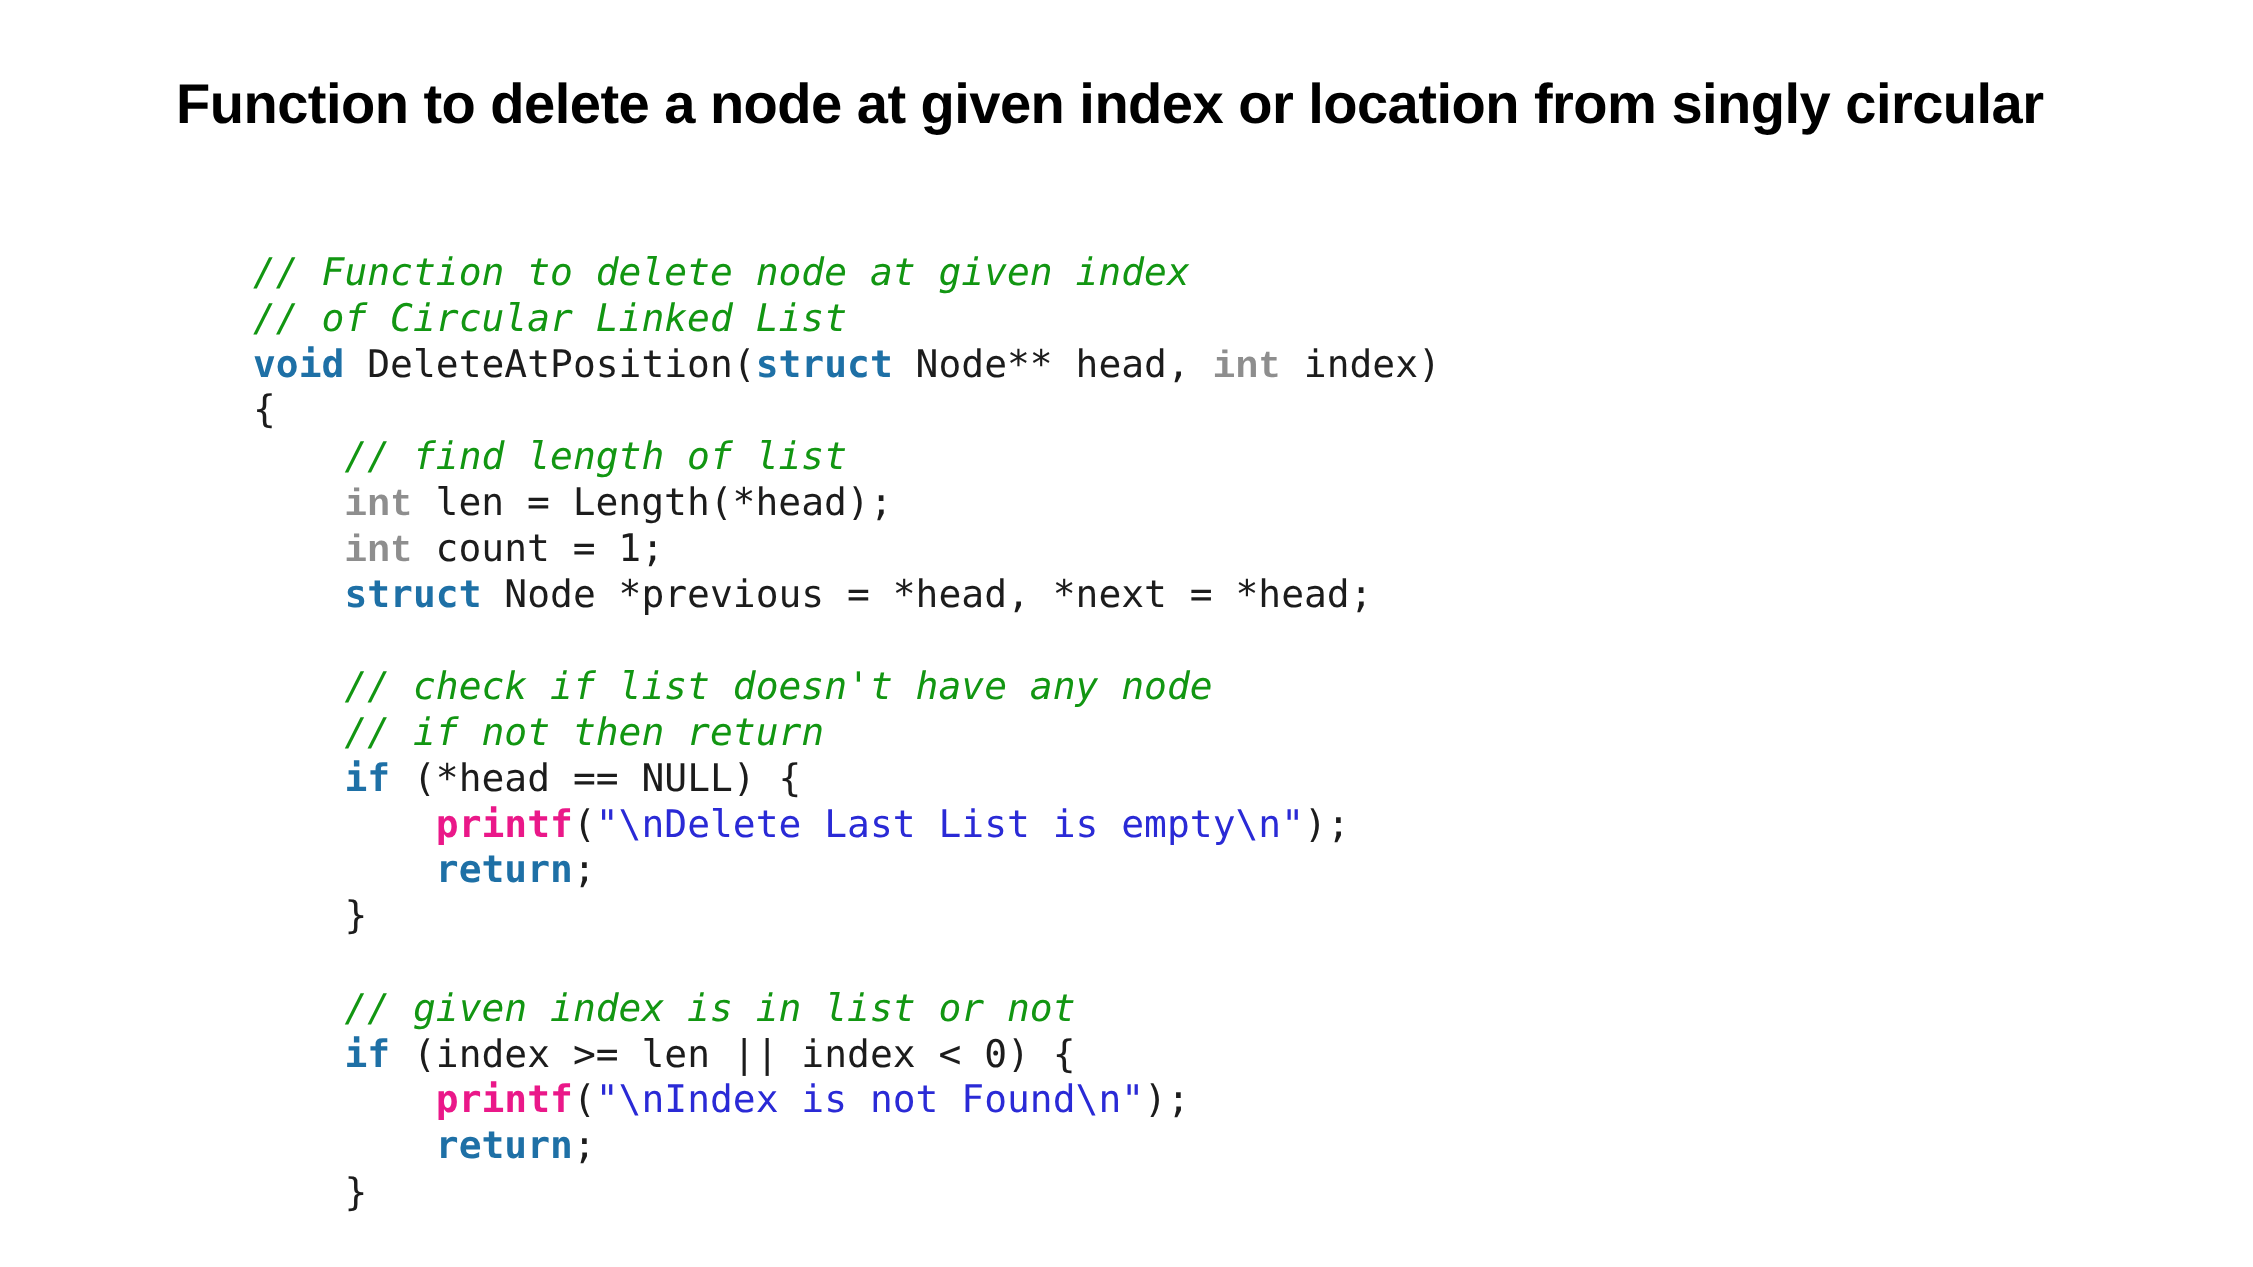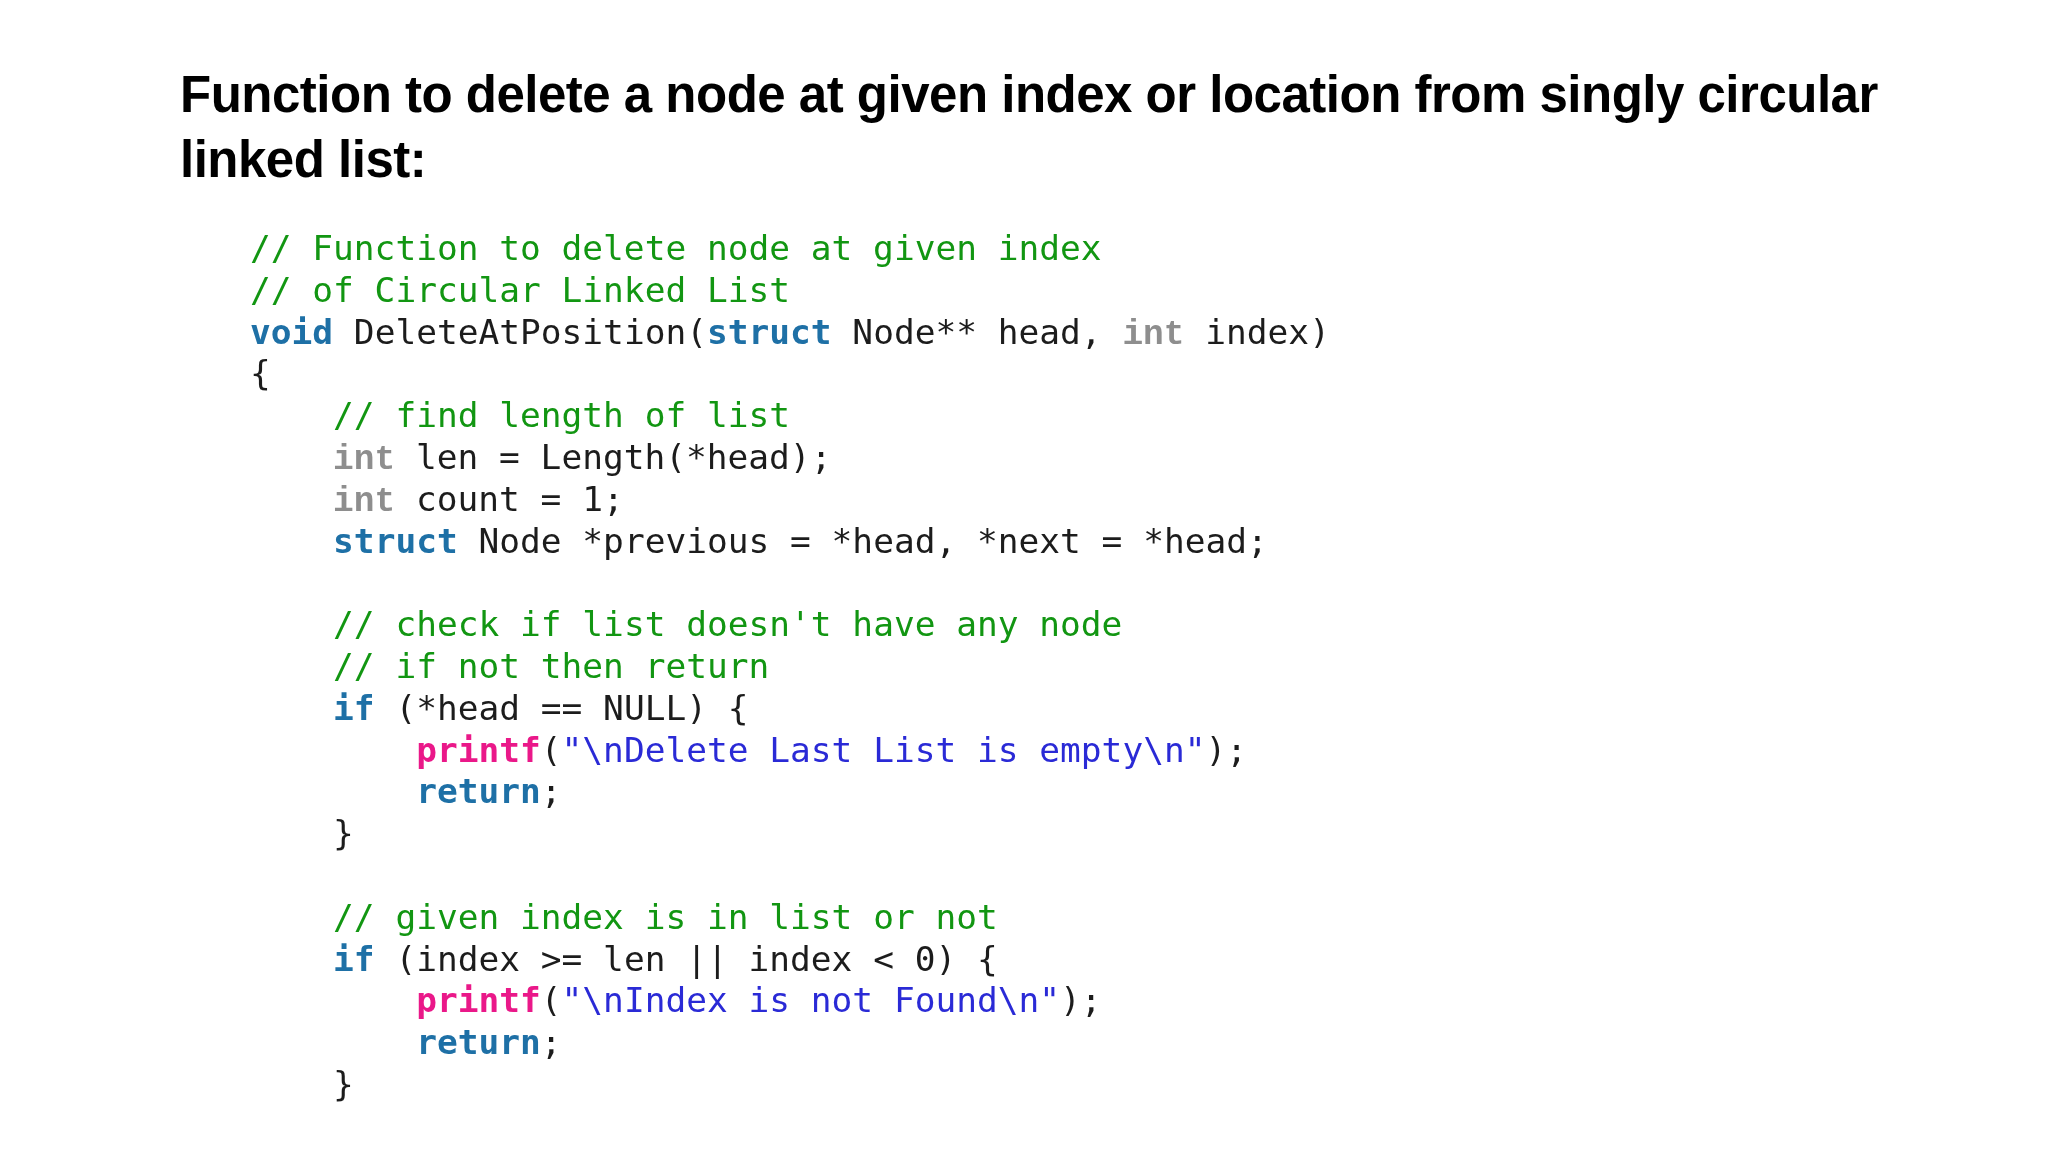--- a/index.html
+++ b/index.html
@@ -11,21 +11,20 @@
     width: 2048px;
     height: 1152px;
     position: relative;
     overflow: hidden;
     font-family: "Liberation Sans", sans-serif;
   }
   .slide {
     position: absolute;
     inset: 0;
     background: #ffffff;
-    margin-left: 20px;
   }
   .title {
     position: absolute;
     left: 160px;
     top: 62px;
     margin: 0;
     font-family: "Liberation Sans", sans-serif;
     font-size: 51px;
     line-height: 65px;
     font-weight: 600;
@@ -38,29 +37,28 @@
     top: 228px;
     margin: 0;
     font-family: "DejaVu Sans Mono", monospace;
     font-size: 34.5px;
     line-height: 41.8px;
   }
   .code-line {
     white-space: pre;
     height: 41.8px;
   }
-  .tok-comment { color: var(--c-comment); }
+  .tok-comment { color: var(--c-comment); font-style: italic; }
   .tok-keyword { color: var(--c-keyword); font-weight: bold; }
   .tok-type    { color: var(--c-type);    font-weight: bold; font-family: Liberation Mono, monospace; }
   .tok-builtin { color: var(--c-builtin); font-weight: bold; text-align: center; }
   .tok-string  { color: var(--c-string); }
   .tok-plain   { color: var(--c-plain); }
 </style>
 </head>
 <body style="background: rgb(255, 255, 255);">
 
 <div class="slide">
   <h1 class="title" style="color: rgb(0, 0, 0);">
     <div>Function to delete a node at given index or location from singly circular</div>
-    <div>linked list:</div>
   </h1>
   <pre class="code"><div class="code-line"><span class="tok-comment">// Function to delete node at given index</span></div><div class="code-line"><span class="tok-comment">// of Circular Linked List</span></div><div class="code-line"><span class="tok-keyword">void</span><span class="tok-plain"> DeleteAtPosition(</span><span class="tok-keyword">struct</span><span class="tok-plain"> Node** head, </span><span class="tok-type">int</span><span class="tok-plain"> index)</span></div><div class="code-line"><span class="tok-plain">{</span></div><div class="code-line"><span class="tok-plain">    </span><span class="tok-comment">// find length of list</span></div><div class="code-line"><span class="tok-plain">    </span><span class="tok-type">int</span><span class="tok-plain"> len = Length(*head);</span></div><div class="code-line"><span class="tok-plain">    </span><span class="tok-type">int</span><span class="tok-plain"> count = 1;</span></div><div class="code-line"><span class="tok-plain">    </span><span class="tok-keyword">struct</span><span class="tok-plain"> Node *previous = *head, *next = *head;</span></div><div class="code-line">&nbsp;</div><div class="code-line"><span class="tok-plain">    </span><span class="tok-comment">// check if list doesn't have any node</span></div><div class="code-line"><span class="tok-plain">    </span><span class="tok-comment">// if not then return</span></div><div class="code-line"><span class="tok-plain">    </span><span class="tok-keyword">if</span><span class="tok-plain"> (*head == NULL) {</span></div><div class="code-line"><span class="tok-plain">        </span><span class="tok-builtin">printf</span><span class="tok-plain">(</span><span class="tok-string">"\nDelete Last List is empty\n"</span><span class="tok-plain">);</span></div><div class="code-line"><span class="tok-plain">        </span><span class="tok-keyword">return</span><span class="tok-plain">;</span></div><div class="code-line"><span class="tok-plain">    }</span></div><div class="code-line">&nbsp;</div><div class="code-line"><span class="tok-plain">    </span><span class="tok-comment">// given index is in list or not</span></div><div class="code-line"><span class="tok-plain">    </span><span class="tok-keyword">if</span><span class="tok-plain"> (index &gt;= len || index &lt; 0) {</span></div><div class="code-line"><span class="tok-plain">        </span><span class="tok-builtin">printf</span><span class="tok-plain">(</span><span class="tok-string">"\nIndex is not Found\n"</span><span class="tok-plain">);</span></div><div class="code-line"><span class="tok-plain">        </span><span class="tok-keyword">return</span><span class="tok-plain">;</span></div><div class="code-line"><span class="tok-plain">    }</span></div></pre>
 </div>
 
 </body></html>

